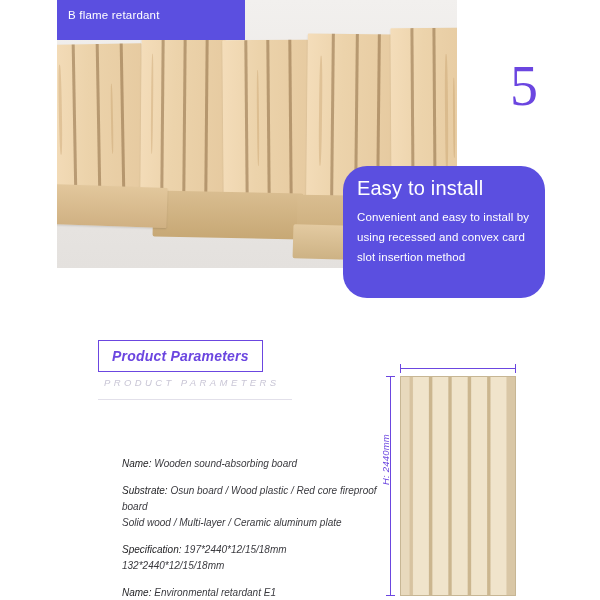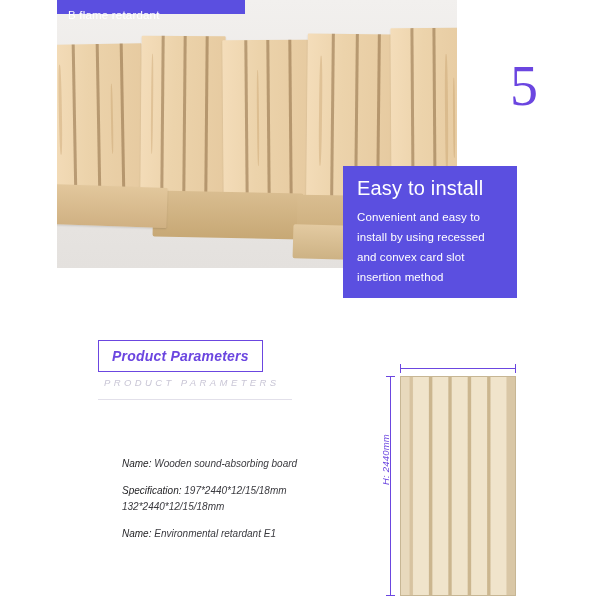--- a/index.html
+++ b/index.html
@@ -55,21 +55,21 @@
   .edge-dark {
     position: absolute;
     background: linear-gradient(180deg, #d9bd90 0%, #c7a875 100%);
   }
 
   .badge-flame {
     position: absolute;
     left: 57px;
     top: 0;
     width: 188px;
-    height: 14px;
+    height: 40px;
     background: #5b4fe0;
     color: #ffffff;
     font-size: 11.5px;
     line-height: 30px;
     padding-left: 11px;
     box-sizing: border-box;
     letter-spacing: 0.2px;
   }
 
   .big-number {
@@ -80,26 +80,27 @@
     font-size: 56px;
     color: #6b46e0;
     font-weight: normal;
     line-height: 1;
   }
 
   .install-card {
     position: absolute;
     left: 343px;
     top: 166px;
-    width: 174px;
+    width: 202px;
     height: 132px;
     background: #5b4fe0;
     color: #ffffff;
     box-sizing: border-box;
     padding: 11px 14px 0 14px;
+    border-radius: 24px;
   }
   .install-card .title {
     font-size: 20px;
     font-weight: normal;
     letter-spacing: 0.2px;
     margin-bottom: 7px;
   }
   .install-card .desc {
     font-size: 11.5px;
     line-height: 20px;
@@ -318,20 +319,25 @@
   </div>
   <div class="params-sub">PRODUCT PARAMETERS</div>
   <div class="params-rule"></div>
 
   <div class="spec-list">
     <div class="spec-row">
       <span class="lbl">Name:</span>
       <span class="val">Wooden sound-absorbing board</span>
     </div>
     <div class="spec-row">
+      <span class="lbl">Substrate:</span>
+      <span class="val">Osun board / Wood plastic / Red core fireproof board</span>
+      <span class="val2">Solid wood / Multi-layer / Ceramic aluminum plate</span>
+    </div>
+    <div class="spec-row">
       <span class="lbl">Specification:</span>
       <span class="val">197*2440*12/15/18mm 132*2440*12/15/18mm</span>
     </div>
     <div class="spec-row">
       <span class="lbl">Name:</span>
       <span class="val">Environmental retardant E1</span>
     </div>
 
   </div>
 

